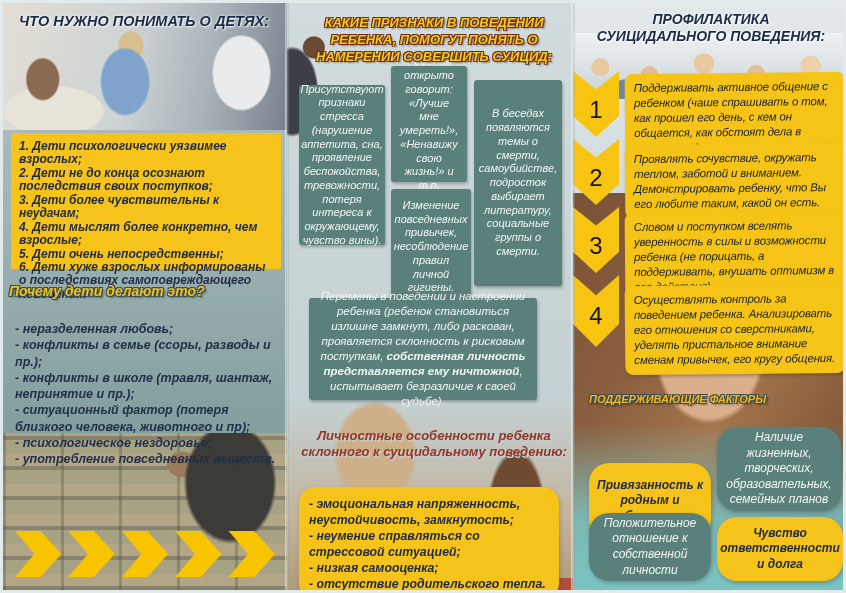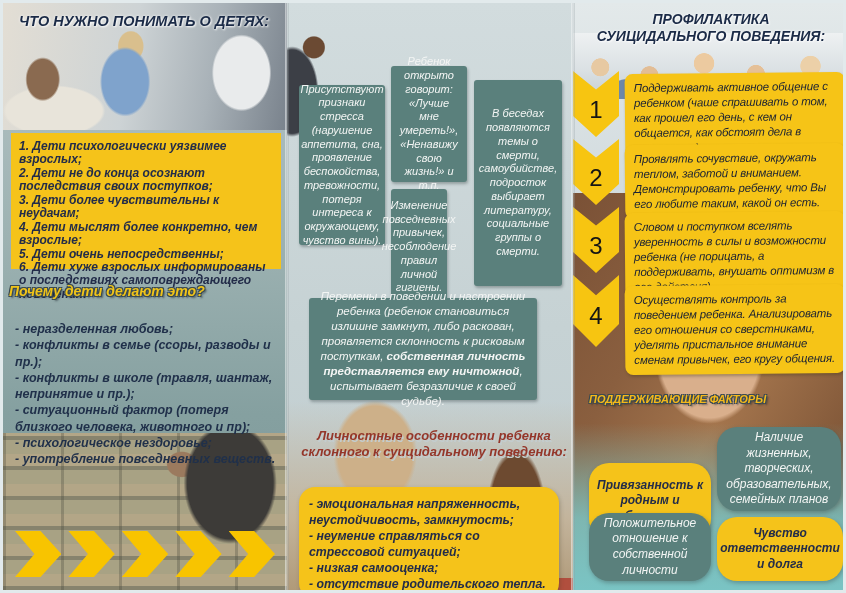--- a/index.html
+++ b/index.html
@@ -71,21 +71,21 @@
   .title-maroon{font-weight:bold;color:#94362a;text-align:center;line-height:1.25;z-index:3;
     text-shadow:1.5px 1.5px 0 #c3ccce;}
   
   .box-yellow{background:#f5c31a;color:#232c49;z-index:2;}
   .box-teal{background:#5a807c;color:#f3f5f4;z-index:2;display:flex;align-items:center;justify-content:center;
     text-align:center;border-radius:3px;box-shadow:1px 2px 3px rgba(40,55,55,.35);}
   .facts-box{left:8px;top:130px;width:270px;height:136px;padding:7px 8px;font-size:12px;line-height:1.12;font-weight:bold;}
   .why-list{left:12px;top:318px;width:262px;font-size:12.5px;line-height:1.3;font-weight:bold;color:#20304a;z-index:3;}
   .sign-stress{left:12px;top:82px;width:86px;height:160px;font-size:11px;line-height:1.25;padding:4px 5px;}
   .sign-talks{left:104px;top:63px;width:76px;height:116px;font-size:11px;line-height:1.25;padding:4px 22px;}
-  .sign-habits{left:104px;top:186px;width:56px;height:116px;font-size:11px;line-height:1.25;padding:0 5px;}
+  .sign-habits{left:104px;top:186px;width:80px;height:116px;font-size:11px;line-height:1.25;padding:0 5px;}
   .sign-themes{left:187px;top:77px;width:88px;height:206px;font-size:11px;line-height:1.25;padding:4px 5px;}
   .changes-box{left:22px;top:295px;width:228px;height:102px;font-size:11.5px;line-height:1.3;padding:8px 9px;}
   .traits-box{left:12px;top:484px;width:260px;height:112px;border-radius:16px;padding:10px 10px;
     font-size:12.3px;line-height:1.3;font-weight:bold;box-shadow:1px 2px 4px rgba(60,60,40,.3);}
   .step-box{left:52px;width:220px;background:#f6c417;border-radius:8px;padding:7px 9px;z-index:2;
     font-size:11.5px;letter-spacing:-0.15px;line-height:1.3;color:#1b2233;transform:rotate(-0.6deg);
     box-shadow:1px 2px 3px rgba(60,55,30,.35);}
   .step-arrow{left:0;width:46px;background:#f7c511;z-index:2;
     clip-path:polygon(0 0,50% 28%,100% 0,100% 68%,50% 100%,0 68%);}
   .step-num{position:absolute;left:0;top:38%;width:100%;text-align:center;
@@ -136,20 +136,21 @@
       <div class="chev"></div>
       <div class="chev"></div>
     </div>
   </div>
   <div class="abs fold" style="left:282px;"></div>
 
   <div class="abs col-mid">
     <div class="abs photo-mid-top"></div>
     <div class="abs photo-mid-bottom"></div>
 
+    <div class="abs title-outline-yellow" style="left:8px;top:12px;width:278px;font-size:13px;">КАКИЕ ПРИЗНАКИ В ПОВЕДЕНИИ РЕБЕНКА, ПОМОГУТ ПОНЯТЬ О НАМЕРЕНИИ СОВЕРШИТЬ СУИЦИД:</div>
 
     <div class="abs box-teal sign-stress">Присутствуют признаки стресса (нарушение аппетита, сна, проявление беспокойства, тревожности, потеря интереса к окружающему, чувство вины).</div>
     <div class="abs box-teal sign-talks">Ребенок открыто говорит: «Лучше мне умереть!», «Ненавижу свою жизнь!» и т.п.</div>
     <div class="abs box-teal sign-habits">Изменение повседневных привычек, несоблюдение правил личной гигиены.</div>
     <div class="abs box-teal sign-themes">В беседах появляются темы о смерти, самоубийстве, подросток выбирает литературу, социальные группы о смерти.</div>
 
     <div class="abs box-teal changes-box">
       <div>
         <span>Перемены в поведении и настроении ребенка (ребенок становиться излишне замкнут, либо раскован, проявляется склонность к рисковым поступкам, </span><span class="bold-frag">собственная личность представляется ему ничтожной</span><span>, испытывает безразличие к своей судьбе).</span>
       </div>

